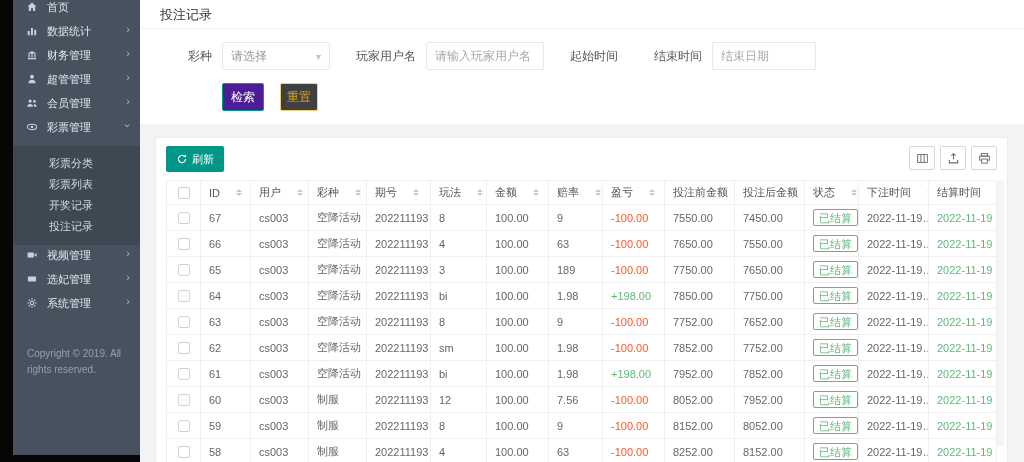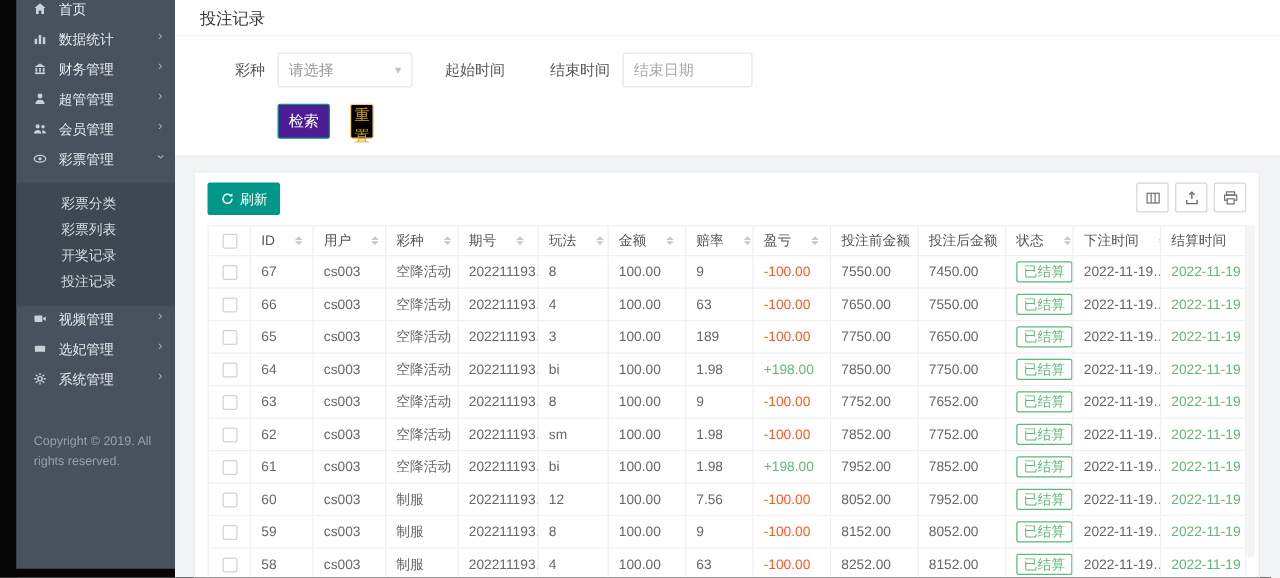--- a/index.html
+++ b/index.html
@@ -31,21 +31,21 @@
   .select { width:108px; height:28px; border:1px solid #e6e6e6; border-radius:2px;
     background:#fff; display:flex; align-items:center; justify-content:space-between;
     padding:0 8px; font-size:12px; color:#999; cursor:pointer; }
   .caret { color:#c2c2c2; font-size:10px; }
   .inp { height:28px; border:1px solid #e6e6e6; border-radius:2px; padding:0 8px;
     font-size:12px; color:#666; width:104px; }
   .inp::placeholder { color:#a8a8a8; }
   .btn-row { margin-top:13px; padding-left:34px; display:flex; }
   .btn { height:28px; font-size:12px; border-radius:2px; cursor:pointer; }
   .btn-search { background:#4c1d95; color:#fff; border:1px solid #009688; width:42px; }
-  .btn-reset { background:#000000; color:#d9a21b; border:1px solid #f0cf79; width:19px; margin-left:16px; }
+  .btn-reset { background:#404040; color:#d9a21b; border:1px solid #f0cf79; width:38px; margin-left:16px; }
   
   .card { margin:13px 16px 0 15px; background:#fff; border:1px solid #ececec;
     padding:8px 10px 6px; position:relative; }
   .toolbar { display:flex; justify-content:space-between; align-items:flex-start; margin-bottom:8px; }
   .btn-refresh { background:#009688; color:#fff; border:none; height:26px; padding:0 10px;
     font-size:11px; border-radius:2px; display:inline-flex; align-items:center; gap:4px; cursor:pointer; }
   .btn-refresh svg { width:12px; height:12px; }
   .tool-icons { display:flex; gap:5px; }
   .tool-btn { width:26px; height:24px; border:1px solid #d6d6d6; border-radius:2px;
     display:inline-flex; align-items:center; justify-content:center; background:#fff; cursor:pointer; }
@@ -201,20 +201,24 @@
     <div class="titlebar">投注记录</div>
 
     <section class="filter-panel">
       <div class="filter-row">
         <div class="f-item">
           <label>彩种</label>
           <div class="select">
             <span>请选择</span>
             <span class="caret">▾</span>
           </div>
+        </div>
+        <div class="f-item">
+          <label>玩家用户名</label>
+          <input class="inp" style="width: 118px;" placeholder="请输入玩家用户名">
         </div>
         <div class="f-item">
           <label>起始时间</label>
         </div>
         <div class="f-item">
           <label>结束时间</label>
           <input class="inp" placeholder="结束日期" style="">
         </div>
       </div>
       <div class="btn-row">

